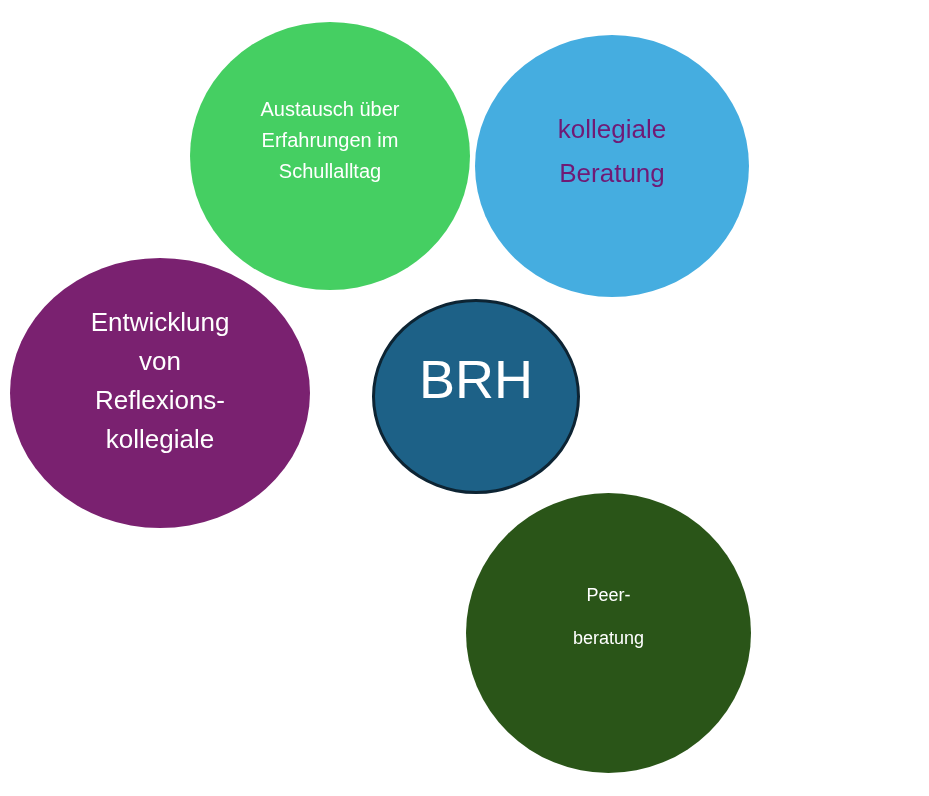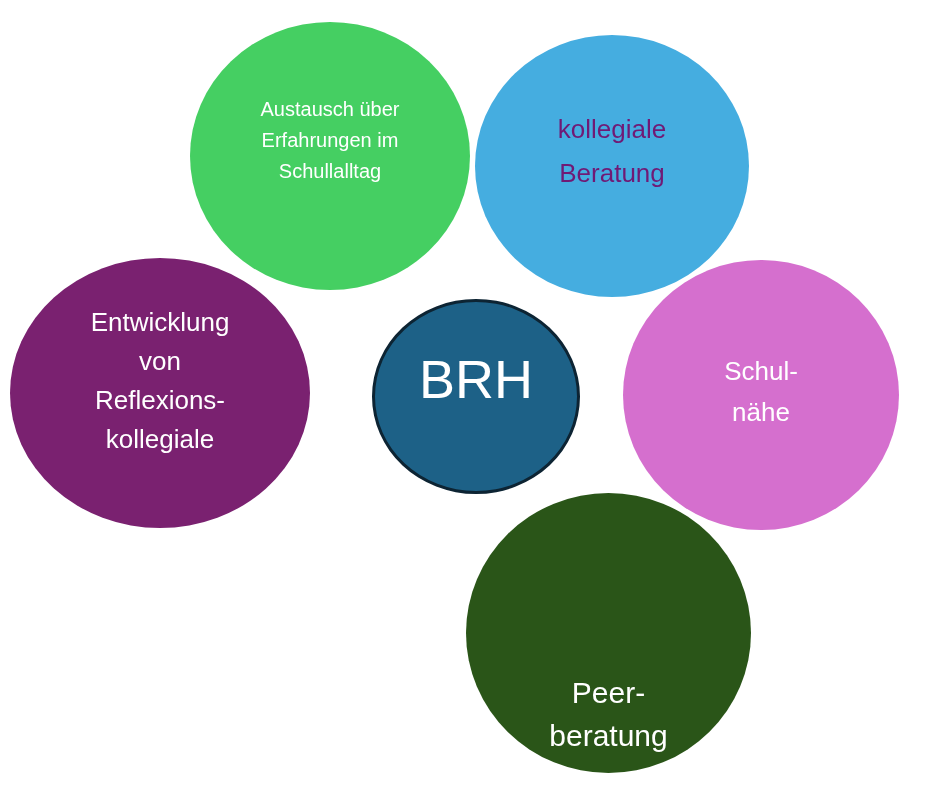--- a/index.html
+++ b/index.html
@@ -45,21 +45,21 @@
 
   .b-entwicklung { left: 10px;  top: 258px; width: 300px; height: 270px; font-size: 26px; line-height: 39px; z-index: 2; }
   .b-entwicklung .txt { transform: translateY(-12px); }
 
   .b-schulnaehe  { left: 623px; top: 260px; width: 276px; height: 270px; font-size: 26px; line-height: 41px; z-index: 2; }
   .b-schulnaehe .txt  { transform: translateY(-3px); }
 
   .b-orientierung{ left: 168px; top: 488px; width: 294px; height: 284px; font-size: 26px; line-height: 39px; z-index: 3; }
   .b-orientierung .txt{ transform: translateY(-7px); }
 
-  .b-peer        { left: 466px; top: 493px; width: 285px; height: 280px; font-size: 30px; line-height: 43px; z-index: 3; align-items: flex-end; }
+  .b-peer        { left: 466px; top: 493px; width: 285px; height: 280px; font-size: 18px; line-height: 43px; z-index: 3; }
   .b-peer .txt        { transform: translateY(-16px); }
 
   .b-center      { left: 372px; top: 299px; width: 208px; height: 195px; font-size: 54px; z-index: 4;
                    box-sizing: border-box; border: 3px solid transparent; }
   .b-center .txt      { transform: translateY(-18px); }
 </style>
 </head>
 <body>
 
 <div class="canvas" style="background: rgb(255, 255, 255);">
@@ -81,26 +81,20 @@
 
   <div class="bubble b-entwicklung" style="background-color: rgb(122, 33, 112); color: rgb(255, 255, 255);">
     <div class="txt">
       <span class="line">Entwicklung</span>
       <span class="line">von</span>
       <span class="line">Reflexions-</span>
       <span class="line">kollegiale</span>
     </div>
   </div>
 
-  <div class="bubble b-schulnaehe" style="background-color: rgb(213, 111, 206); color: rgb(255, 255, 255);">
-    <div class="txt">
-      <span class="line">Schul-</span>
-      <span class="line">nähe</span>
-    </div>
-  </div>
 
 
   <div class="bubble b-peer" style="background-color: rgb(42, 85, 24); color: rgb(255, 255, 255);">
     <div class="txt">
       <span class="line">Peer-</span>
       <span class="line">beratung</span>
     </div>
   </div>
 
   <div class="bubble b-center" style="background-color: rgb(29, 97, 135); border-color: rgb(13, 36, 51); color: rgb(255, 255, 255);">

